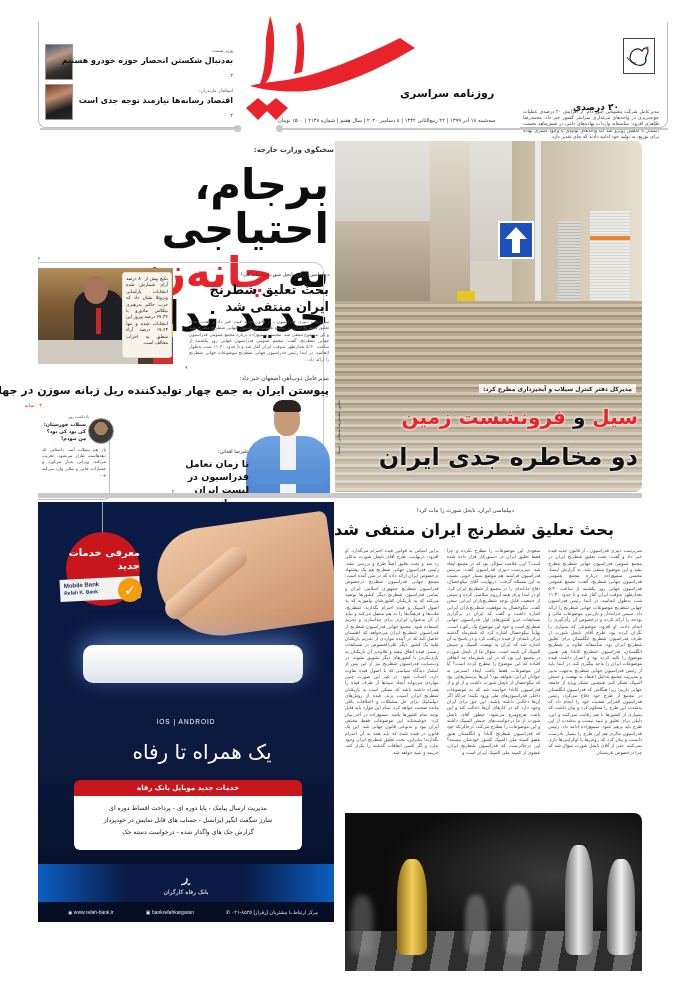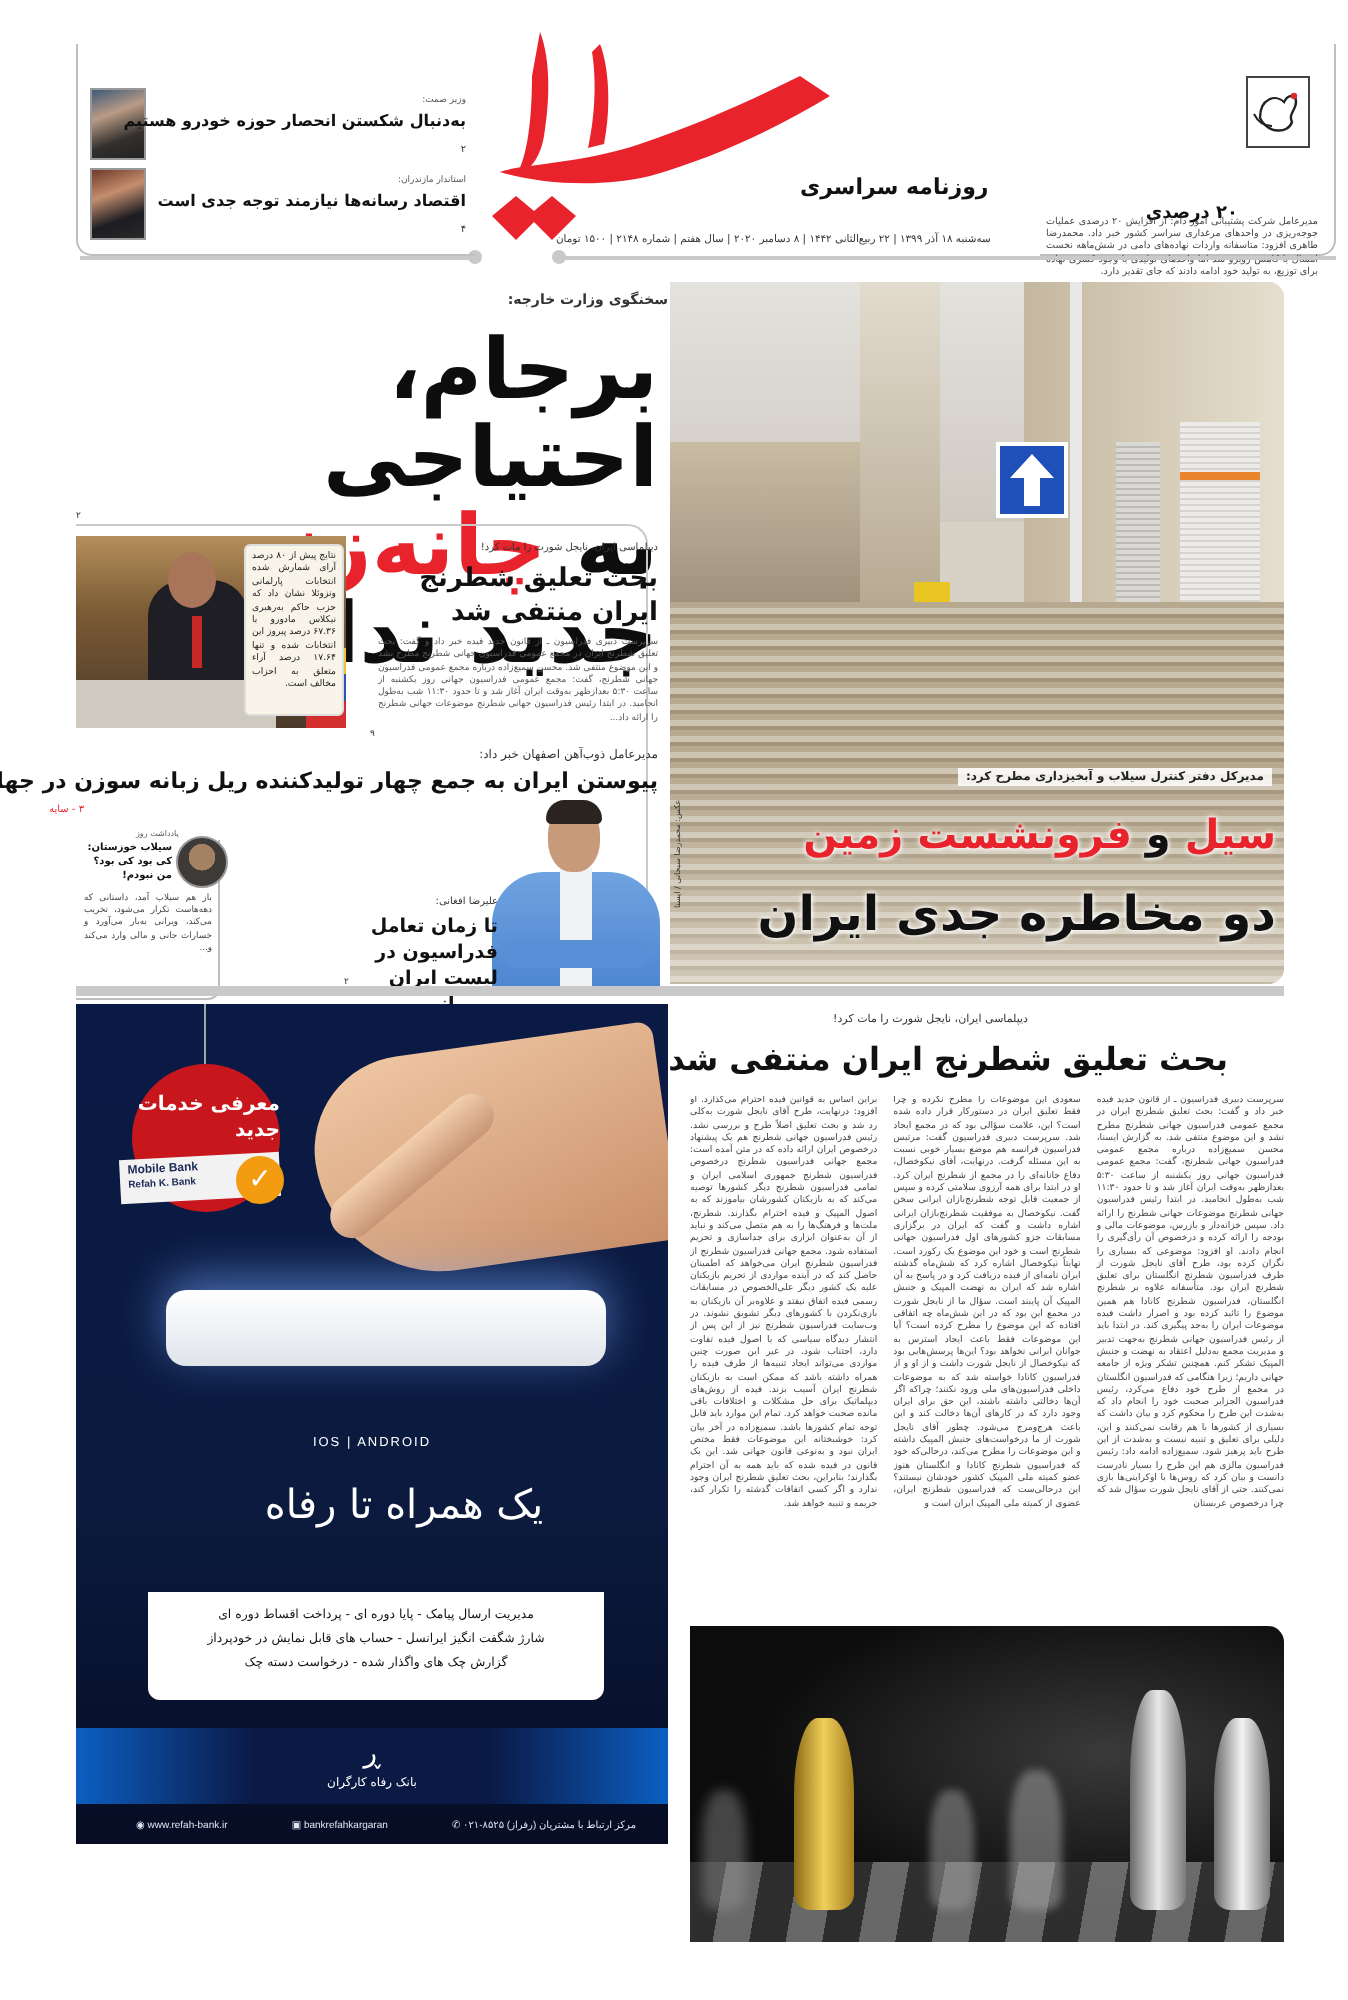--- a/index.html
+++ b/index.html
@@ -281,20 +281,21 @@
   <div class="tag"></div>
   <div class="tag-title">معرفی خدمات جدید</div>
   <div class="tag-ribbon">
     <div>Mobile Bank</div>
     <div style="font-size:5px;">Refah K. Bank</div>
   </div>
   <div class="tag-check">✓</div>
   <div class="phone"></div>
   <div class="platforms"><span> </span><span>IOS  |  ANDROID</span></div>
   <div class="slogan">یک همراه تا رفاه</div>
+  <div class="services-head">خدمات جدید موبایل بانک رفاه</div>
   <div class="services-body">
     <div>مدیریت ارسال پیامک - پایا دوره ای - پرداخت اقساط دوره ای</div>
     <div>شارژ شگفت انگیز ایرانسل - حساب های قابل نمایش در خودپرداز</div>
     <div>گزارش چک های واگذار شده - درخواست دسته چک</div>
   </div>
   <div class="blue-band"></div>
   <div class="bank-logo">ڕ</div>
   <div class="bank-name">بانک رفاه کارگران</div>
   <div class="contacts">
     <span><span>◉ </span><span>www.refah-bank.ir</span></span>

